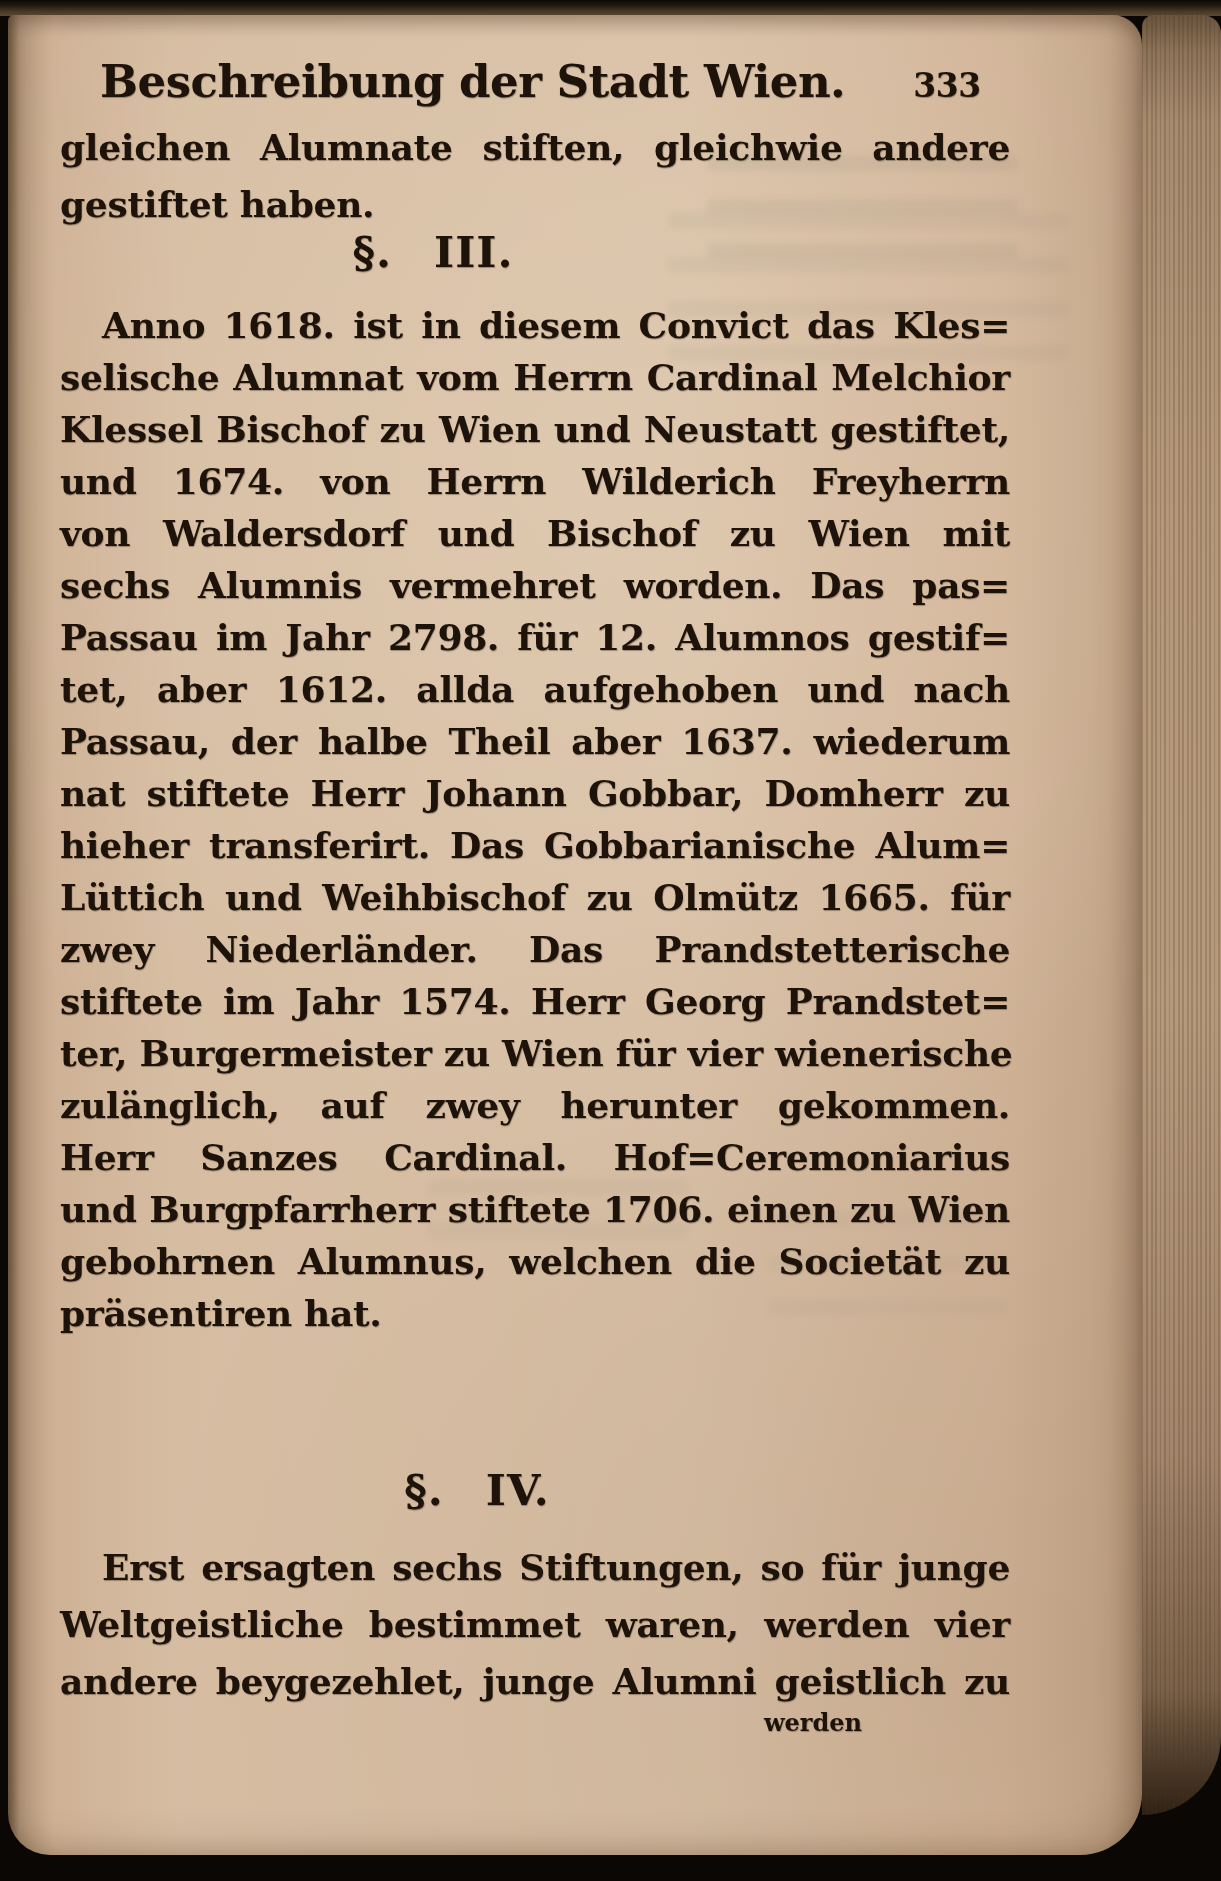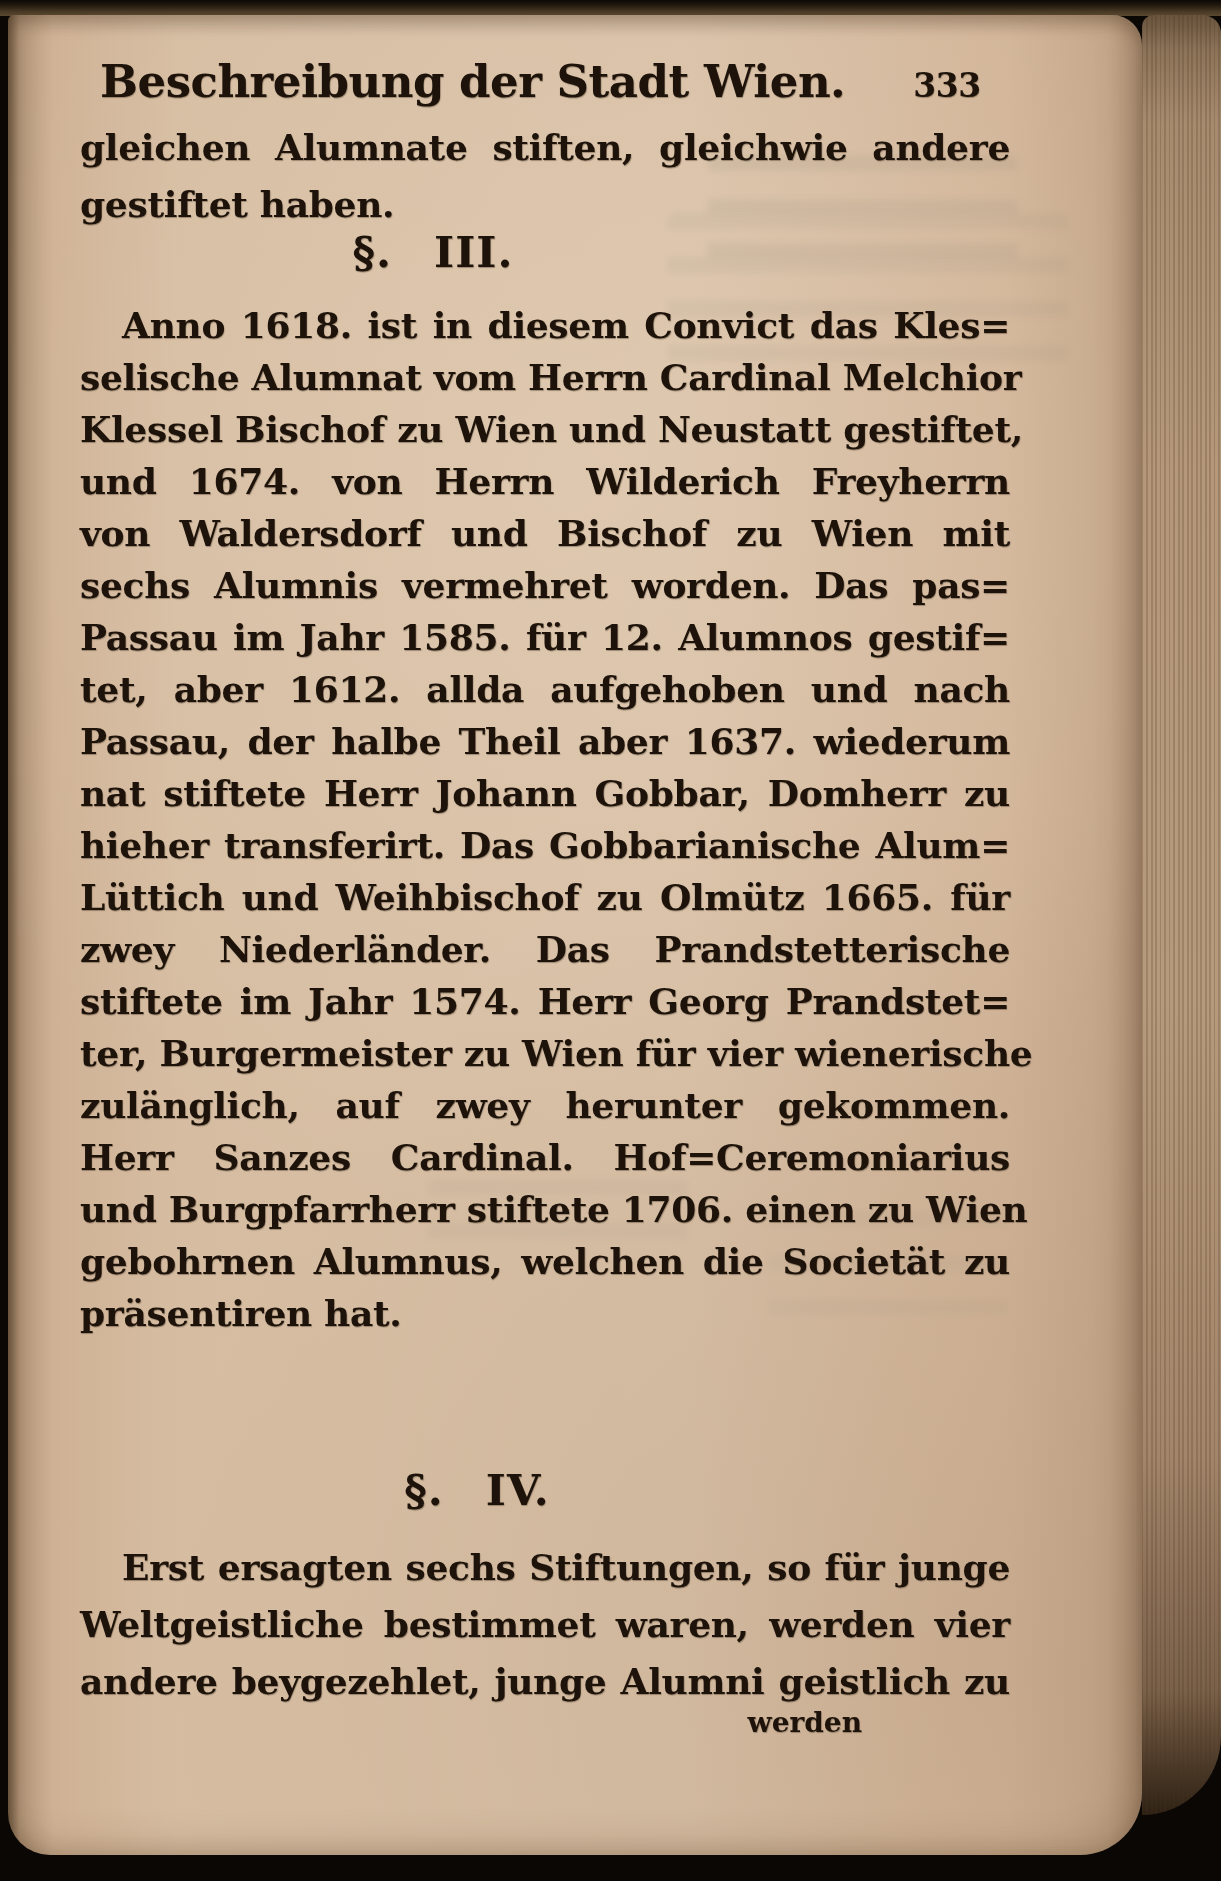--- a/index.html
+++ b/index.html
@@ -37,41 +37,41 @@
   .ink{color:#1d130a;text-shadow:0.6px 0.9px 0.9px rgba(45,28,12,0.35);}
   
   .header{
     position:absolute;top:40px;left:92px;display:flex;align-items:baseline;gap:68px;
     font-weight:bold;font-size:45px;letter-spacing:-0.5px;white-space:nowrap;
   }
   .header .pageno{font-size:33px;}
   
   .col{position:absolute;left:52px;width:950px;}
   .para{font-weight:bold;font-size:36px;letter-spacing:-0.3px;}
-  .para .line{text-align:justify;text-align-last:justify;white-space:nowrap;margin-left:20px;}
+  .para .line{text-align:justify;text-align-last:justify;white-space:nowrap;}
   .para[data-last-flush="true"] .line:last-child{text-align-last:left;}
   .para.indent-first .line:first-child{text-indent:42px;}
   .p1{top:104px;}
   .p1 .line{line-height:57px;height:57px;}
   .p2{top:284px;}
   .p2 .line{line-height:52px;height:52px;}
   .p3{top:1524px;}
   .p3 .line{line-height:57px;height:57px;}
   
   .heading{
     position:absolute;left:52px;width:950px;display:flex;justify-content:center;
     font-weight:bold;font-size:43px;letter-spacing:1px;gap:42px;
   }
   .h3{top:212px;transform:translateX(-102px);}
   .h4{top:1450px;transform:translateX(-58px);}
   
   .catchword{
     position:absolute;top:1682px;left:52px;width:950px;text-align:right;
     padding-right:148px;box-sizing:border-box;
-    font-weight:bold;font-size:28px;line-height:52px;
+    font-weight:bold;font-size:24px;line-height:52px;
   }
   
   .ghost{
     position:absolute;filter:blur(3px);opacity:0.55;pointer-events:none;
     background:repeating-linear-gradient(180deg, rgba(100,110,98,0.16) 0 16px, rgba(0,0,0,0) 16px 44px);
     border-radius:8px;
   }
   .g1{left:700px;top:140px;width:310px;height:110px;}
   .g2{left:660px;top:198px;width:400px;height:150px;opacity:0.4;}
   .g3{left:420px;top:1164px;width:260px;height:80px;opacity:0.35;}
@@ -104,21 +104,21 @@
     <span>III.</span>
   </div>
 
   <div class="col para p2 indent-first ink" data-last-flush="true">
       <div class="line">Anno 1618. ist in diesem Convict das Kles=</div>
       <div class="line">selische Alumnat vom Herrn Cardinal Melchior</div>
       <div class="line">Klessel Bischof zu Wien und Neustatt gestiftet,</div>
       <div class="line">und 1674. von Herrn Wilderich Freyherrn</div>
       <div class="line">von Waldersdorf und Bischof zu Wien mit</div>
       <div class="line">sechs Alumnis vermehret worden. Das pas=</div>
-      <div class="line">Passau im Jahr 1585. für 12. Alumnos gestif=</div>
+      <div class="line">Passau im Jahr 2798. für 12. Alumnos gestif=</div>
       <div class="line">tet, aber 1612. allda aufgehoben und nach</div>
       <div class="line">Passau, der halbe Theil aber 1637. wiederum</div>
       <div class="line">nat stiftete Herr Johann Gobbar, Domherr zu</div>
       <div class="line">hieher transferirt. Das Gobbarianische Alum=</div>
       <div class="line">Lüttich und Weihbischof zu Olmütz 1665. für</div>
       <div class="line">zwey Niederländer. Das Prandstetterische</div>
       <div class="line">stiftete im Jahr 1574. Herr Georg Prandstet=</div>
       <div class="line">ter, Burgermeister zu Wien für vier wienerische</div>
       <div class="line">zulänglich, auf zwey herunter gekommen.</div>
       <div class="line">Herr Sanzes Cardinal. Hof=Ceremoniarius</div>

